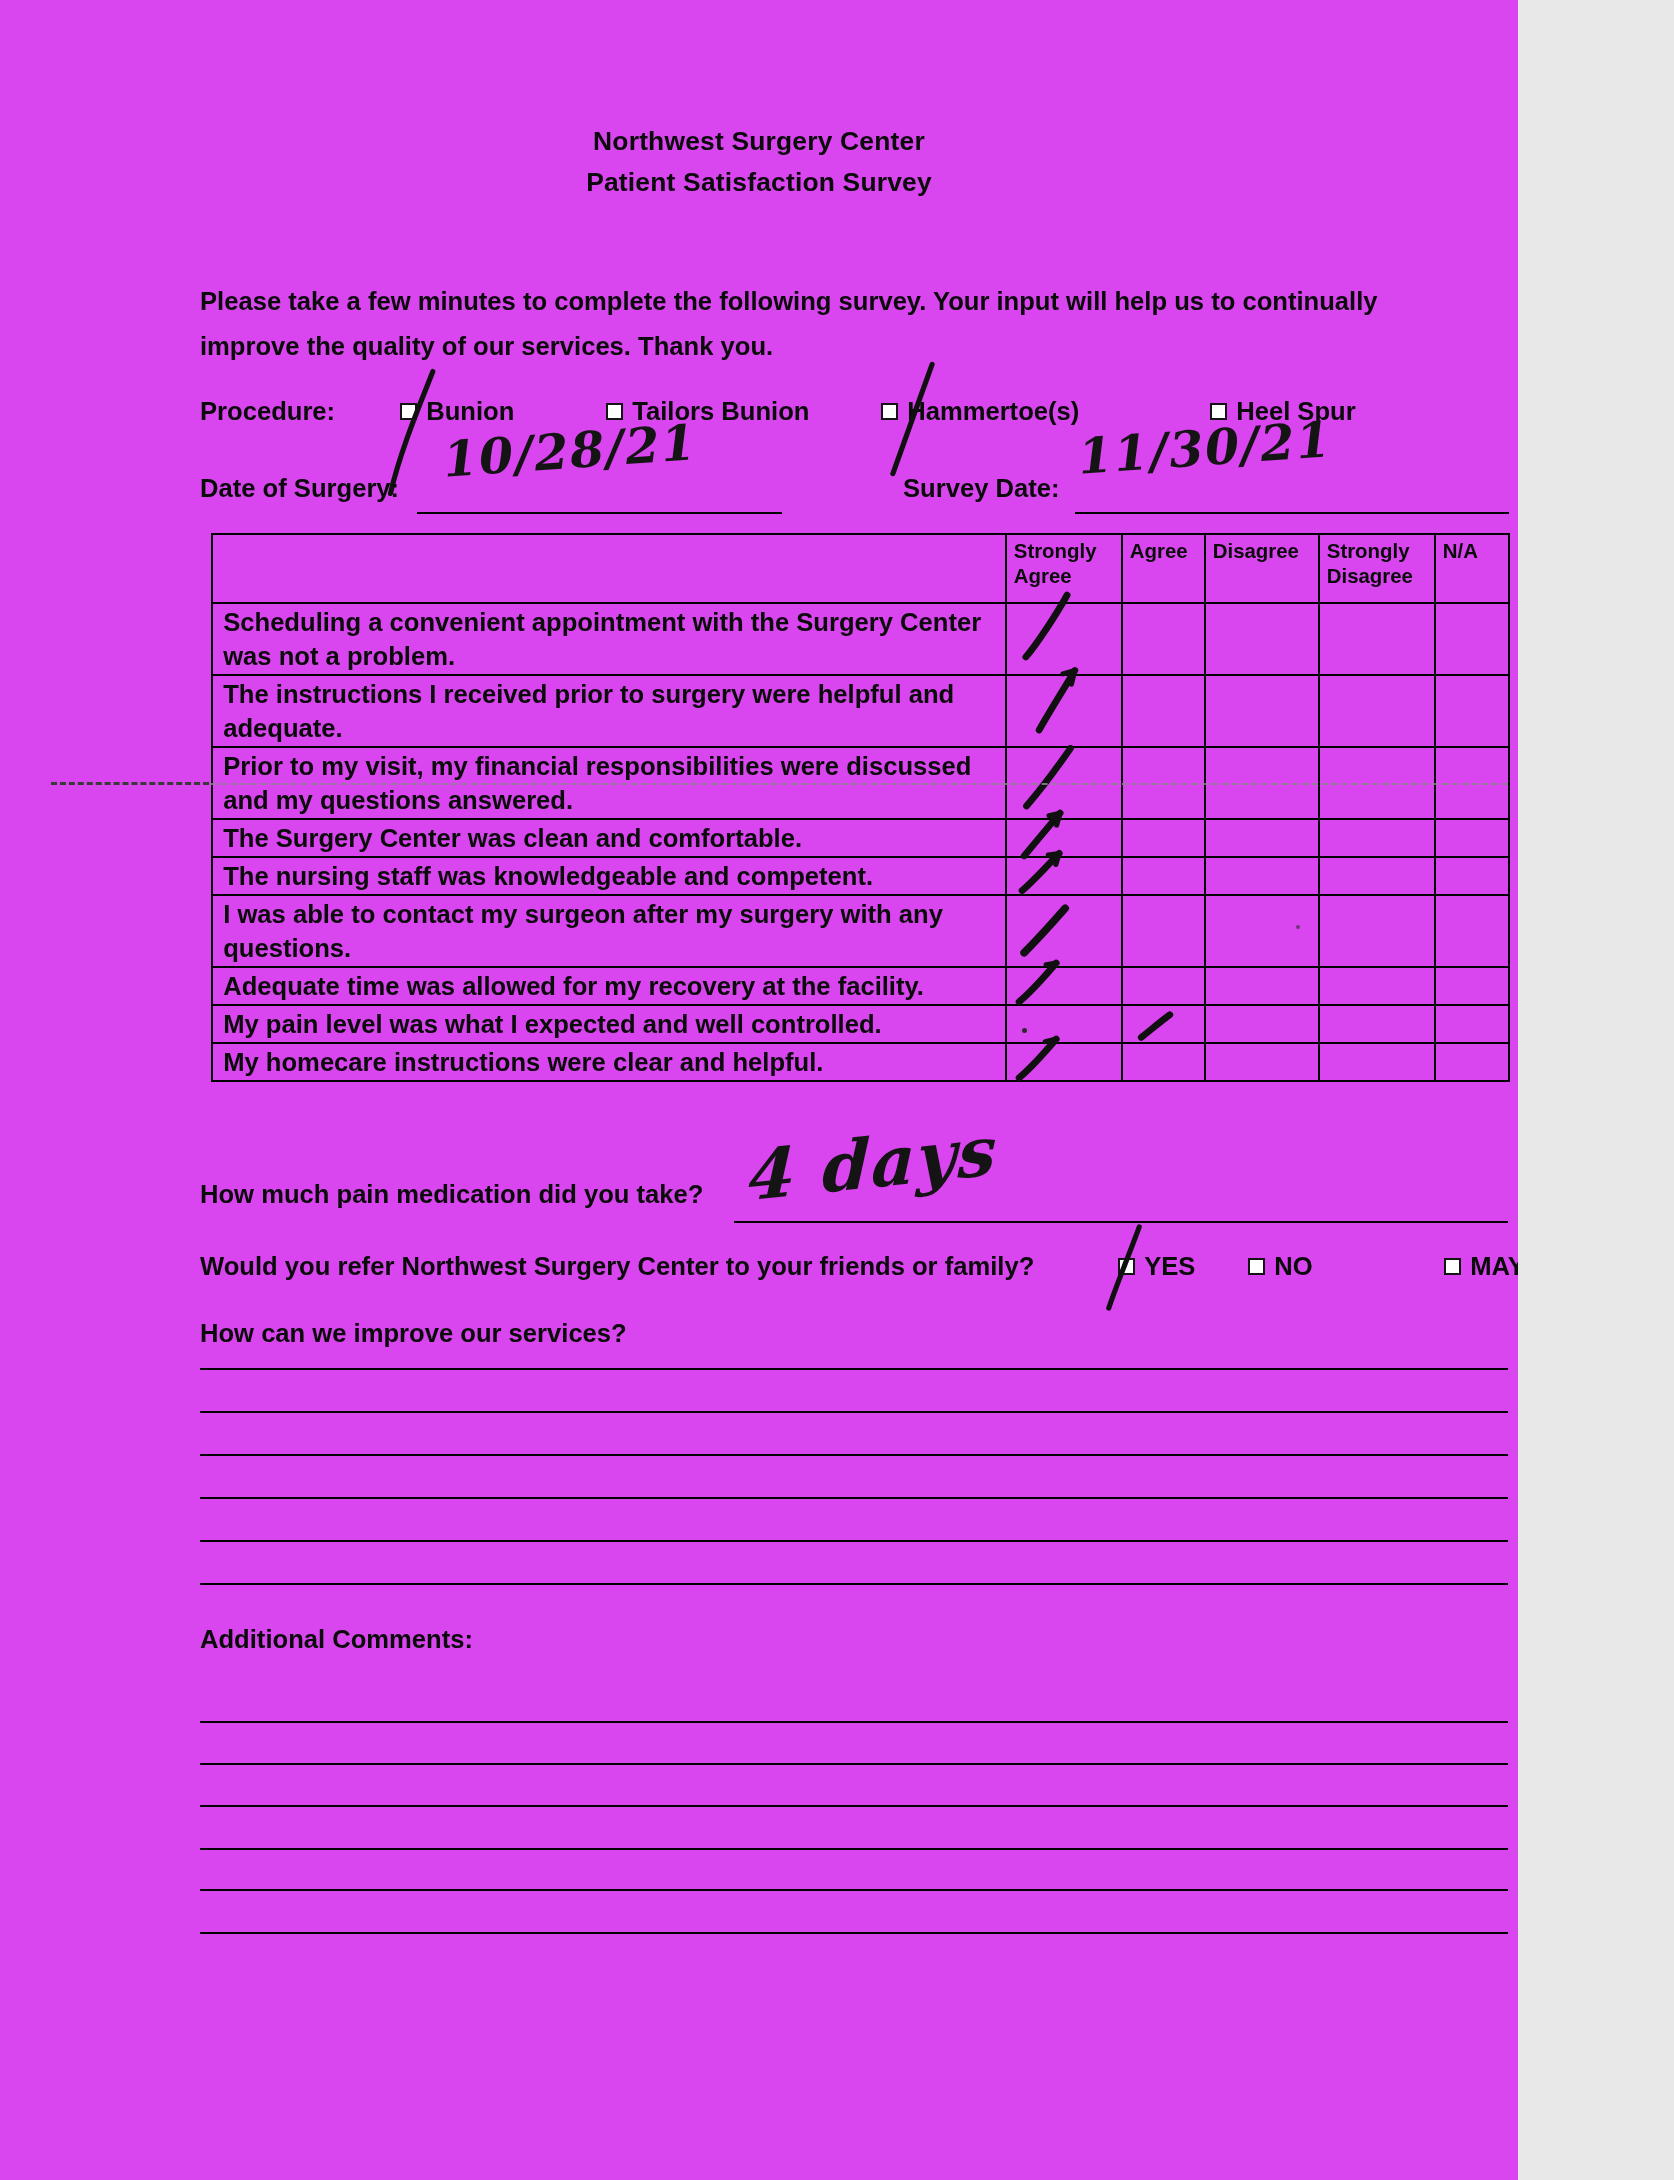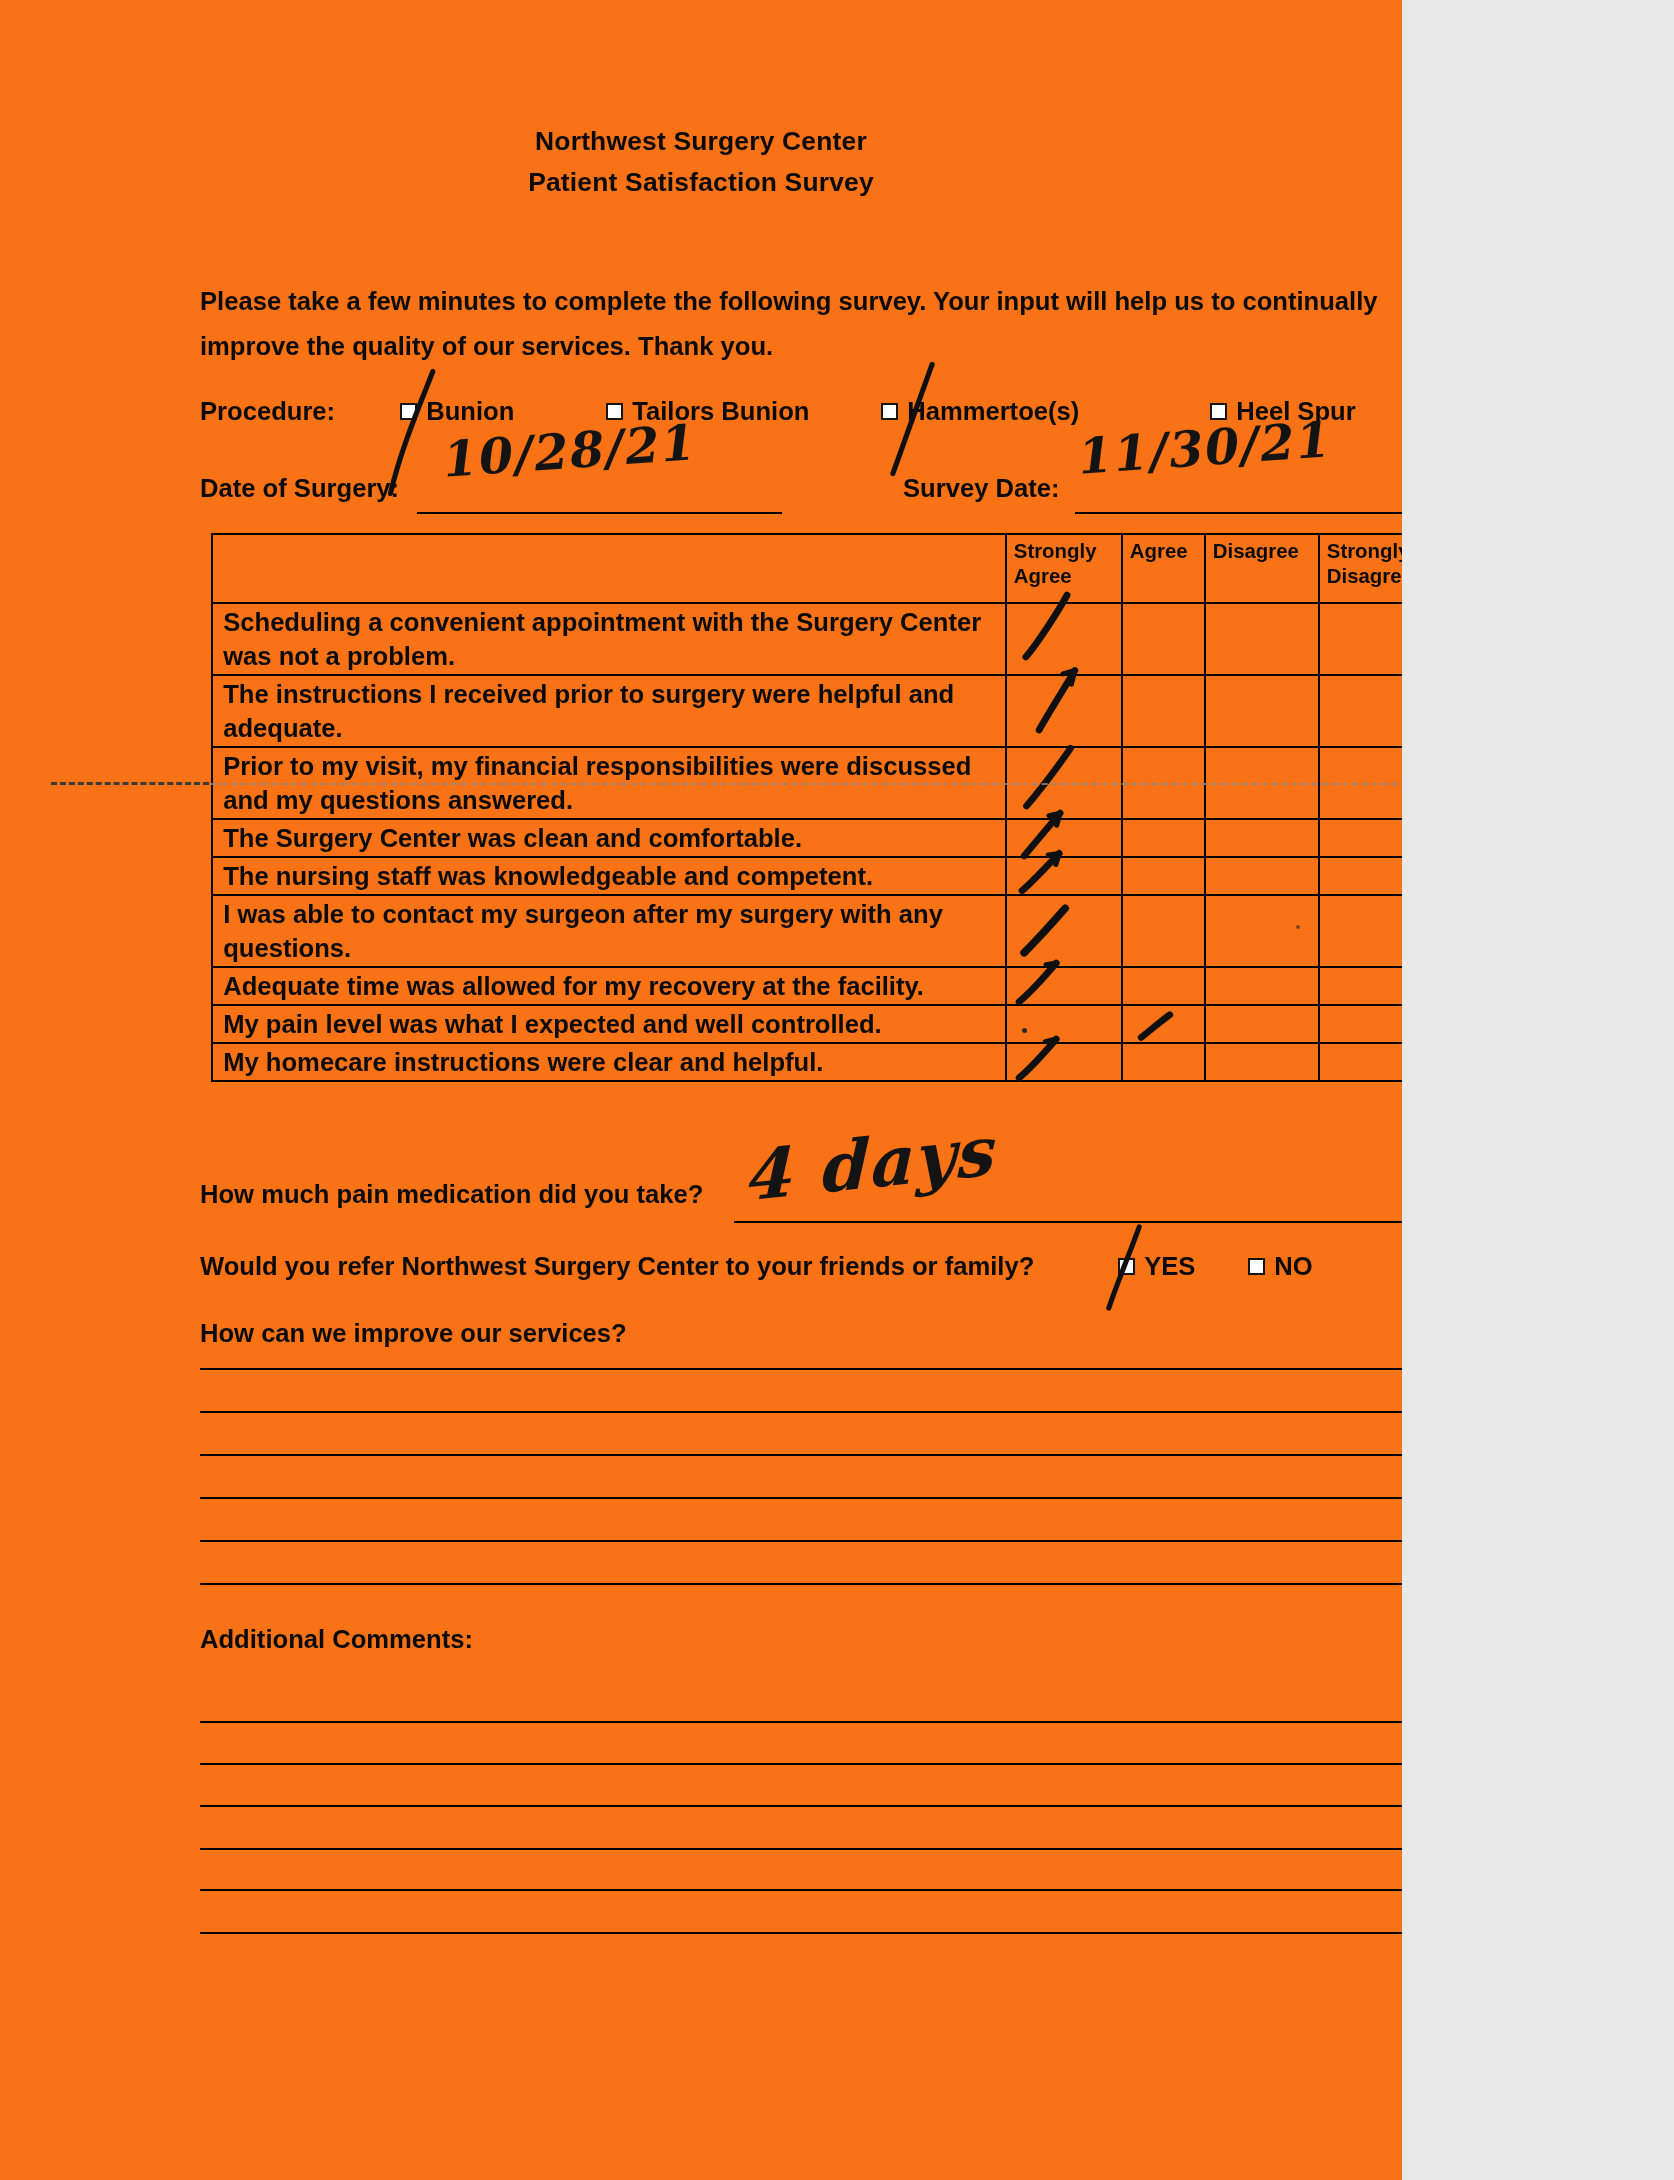--- a/index.html
+++ b/index.html
@@ -1,16 +1,16 @@
 <!DOCTYPE html>
 <html style="font-size:13.6px"><head>
 <meta charset="utf-8">
 <style>
   html,body{margin:0;padding:0;background:#e8e8e8;}
-  .page{position:relative;width:1402px;height:2181px;background:#f97316;overflow:hidden;
+  .page{position:relative;width:1518px;height:2181px;background:#d946ef;overflow:hidden;
         font-family:"Liberation Sans",sans-serif;color:#0b0b0b;}
   .abs{position:absolute;}
   .title-line{width:100%;text-align:center;font-weight:700;font-size:26.4px;letter-spacing:0.2px;}
   .body-text{font-size:25.6px;font-weight:600;line-height:45px;}
   .label{font-size:25.6px;font-weight:600;white-space:nowrap;}
   .cb{display:inline-block;width:12.8px;height:12.8px;border:2.6px solid #141414;vertical-align:middle;
       margin-right:9.4px;position:relative;top:-1.7px;background:#fff;}
   .hand{font-family:"DejaVu Serif",serif;font-style:italic;font-weight:700;color:#141414;
         white-space:nowrap;letter-spacing:1.7px;}
   .wline{position:absolute;height:0;border-top:2.6px solid #000;}

